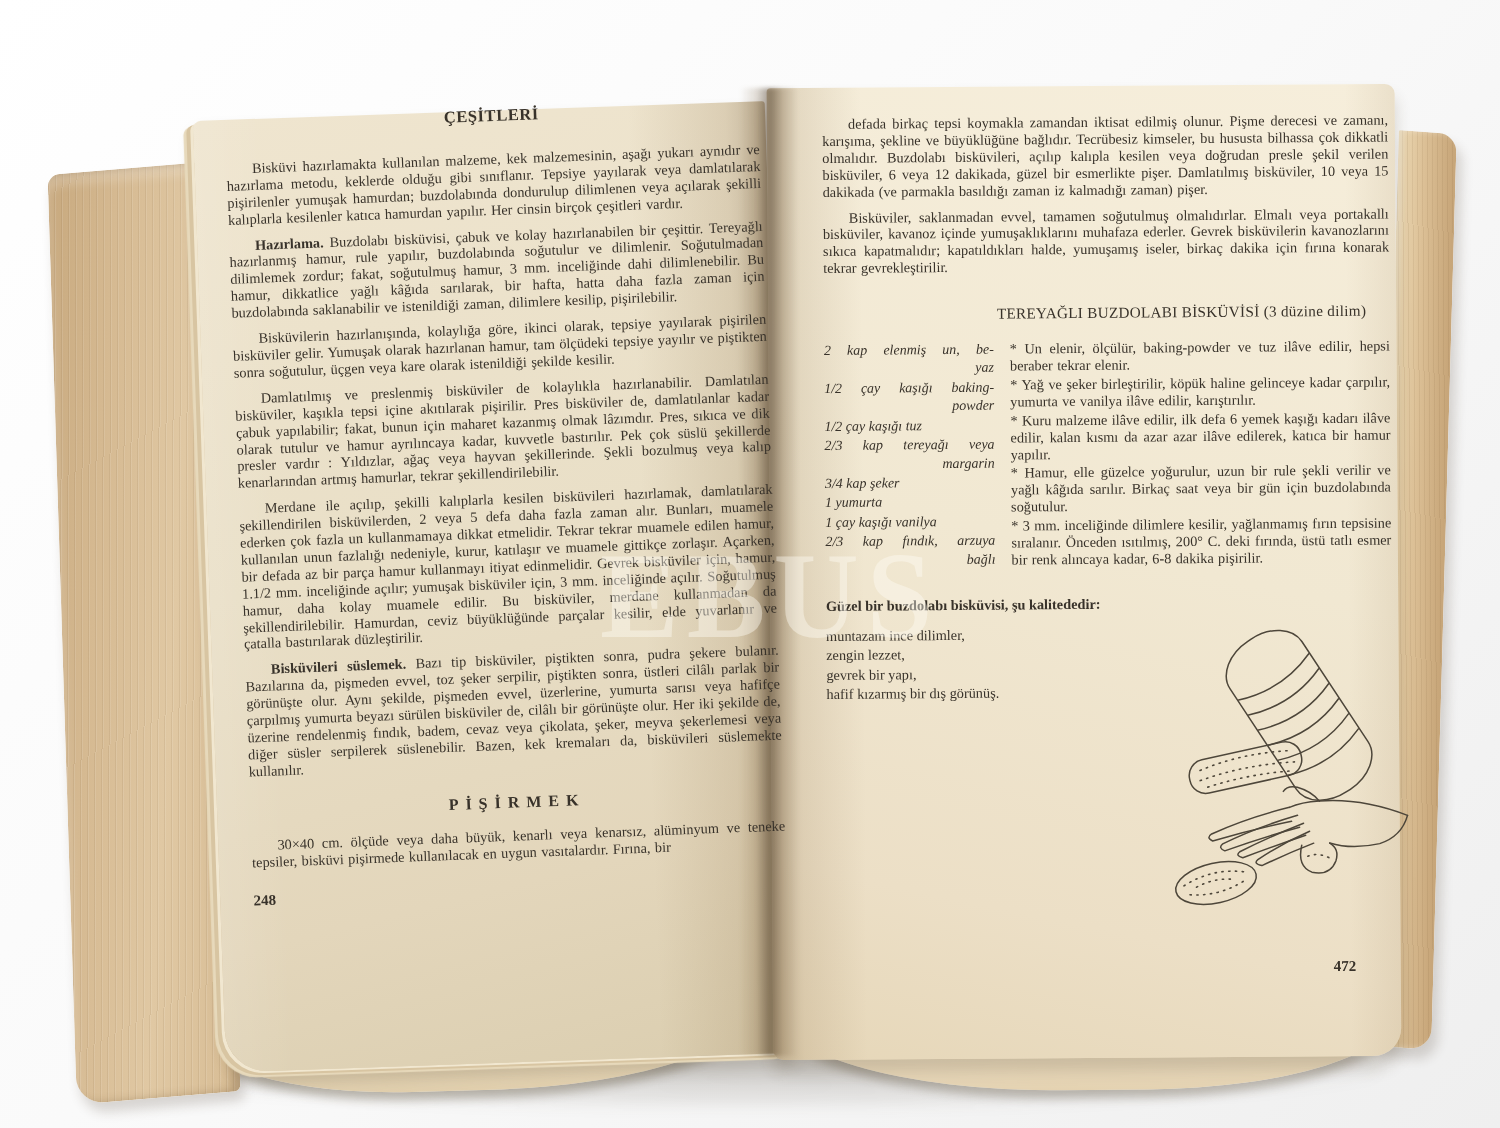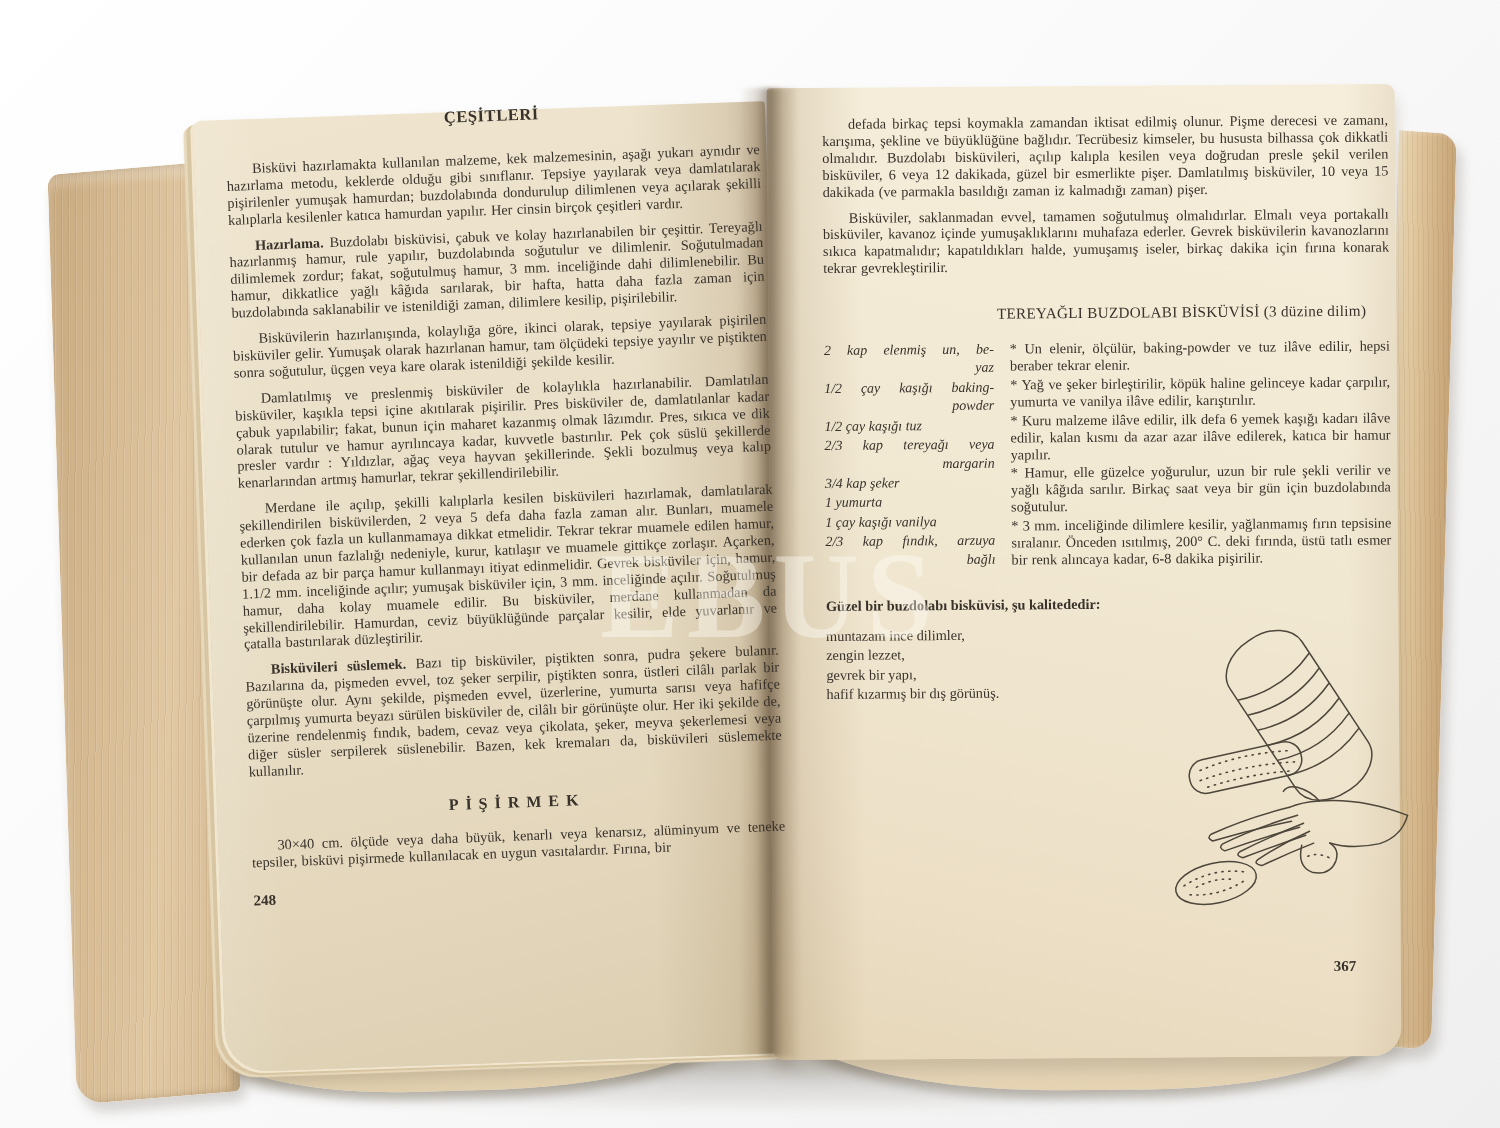--- a/index.html
+++ b/index.html
@@ -250,18 +250,18 @@
         </g>
         <g transform="rotate(-12 66 262)">
           <ellipse cx="66" cy="262" rx="41" ry="20"></ellipse>
           <path class="ill-dots" d="M34,258 Q66,246 98,258"></path>
           <path class="ill-dots" d="M38,268 Q66,276 94,266"></path>
           <path class="ill-dots" d="M46,262 Q66,256 86,263"></path>
         </g>
       </g>
     </svg>
 
-    <div class="pageno pageno-right">367</div>
+    <div class="pageno pageno-right">472</div>
   </div>
 
   <div class="watermark">EBUS</div>
 
 </div>
 
 </body></html>

